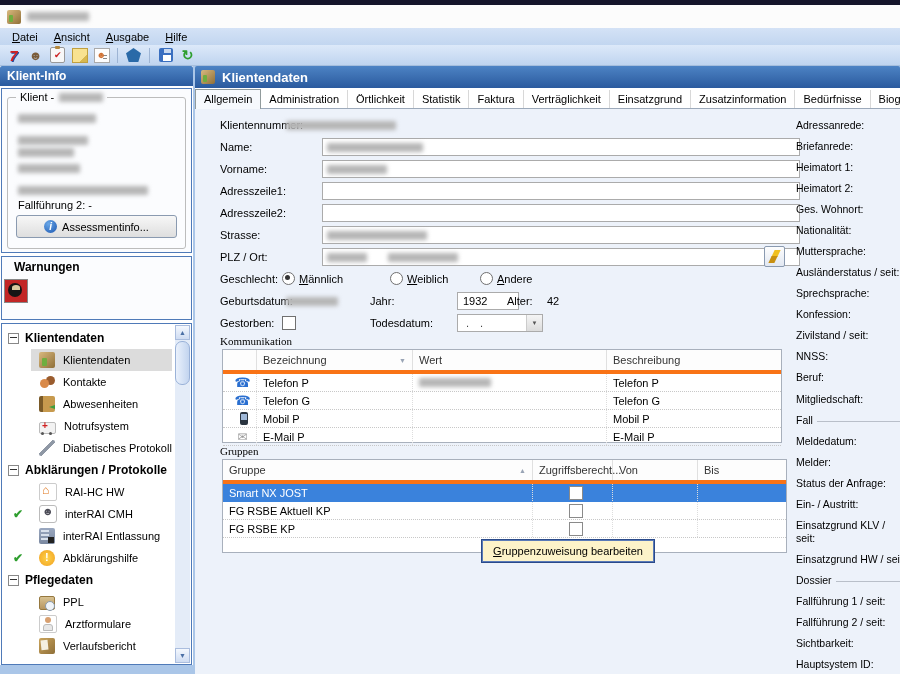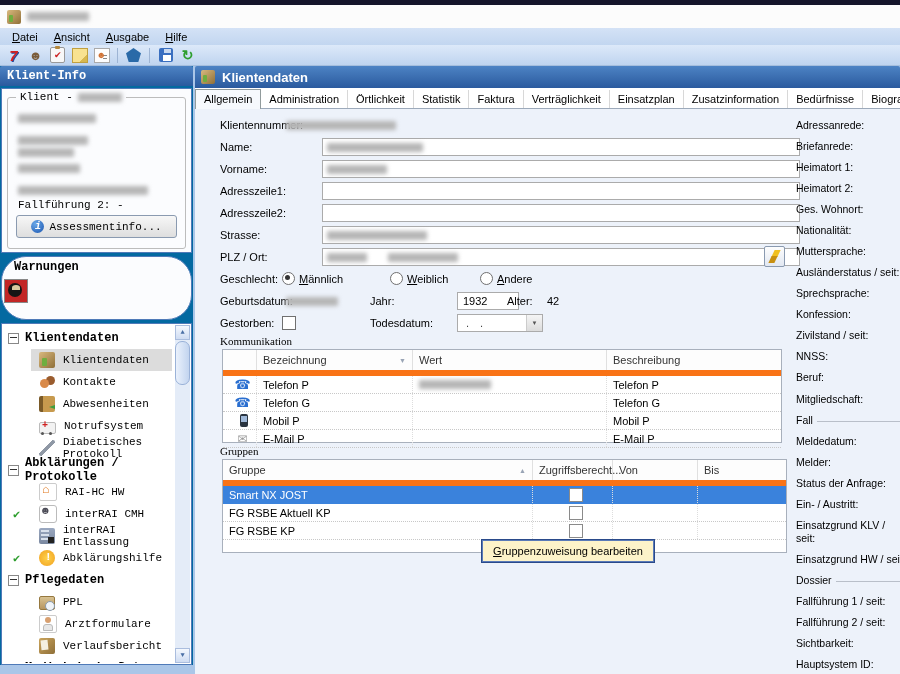--- a/index.html
+++ b/index.html
@@ -24,30 +24,30 @@
   .t-note{background:linear-gradient(135deg,#f8e290 72%,#d8b850 72%);width:14px;height:13px;border:1px solid #c0a040;}
   .t-card{background:#fdfdfd;border:1px solid #aaa;width:14px;height:13px;}
   .t-card::after{content:"☻";color:#d07030;font-size:9px;position:absolute;left:2px;top:1px;}
   .t-card::before{content:"";position:absolute;right:2px;top:4px;width:4px;height:6px;background:repeating-linear-gradient(0deg,#888 0 1px,transparent 1px 3px);}
   .t-pent{width:15px;height:14px;background:#2a6aa8;clip-path:polygon(50% 0,100% 38%,82% 100%,18% 100%,0 38%);}
   .t-save{background:#3a6fc0;border-radius:2px;width:14px;height:14px;}
   .t-save::before{content:"";position:absolute;left:5px;top:1px;width:7px;height:4px;background:#c8d8f0;}
   .t-save::after{content:"";position:absolute;left:4px;bottom:1px;width:8px;height:6px;background:#fff;}
   .t-refresh::after{content:"↻";color:#2e9e2e;font-weight:bold;font-size:14px;}
   
-  .lpanel{position:absolute;left:0;top:66px;width:193px;bottom:9px;background:#0369a1;font-family:Liberation Mono, monospace;}
+  .lpanel{position:absolute;left:0;top:66px;width:193px;bottom:9px;background:#ffffff;}
   .phead{height:20px;background:linear-gradient(180deg,#4d83c4,#2a5a9e);color:#fff;font-weight:bold;font-size:12px;display:flex;align-items:center;padding-left:7px;border-radius:2px 2px 0 0;gap:6px;}
   .lbox{position:absolute;left:1px;right:1px;background:#fbfcfe;border:1px solid #4f7ab8;box-sizing:border-box;}
   .clientbox{top:22px;height:165px;}
   .gbox{position:absolute;left:5px;right:5px;top:8px;height:150px;border:1px solid #bcbcbc;border-radius:3px;}
   .gleg{position:absolute;top:-7px;left:8px;background:#fbfcfe;padding:0 4px;display:flex;gap:5px;align-items:center;font-size:11px;}
   .btn3d{background:linear-gradient(180deg,#f7f7f7,#dedede);border:1px solid #8a9ab0;border-radius:3px;font-size:11px;display:flex;align-items:center;justify-content:center;gap:5px;cursor:default;}
   .i-info{width:13px;height:13px;border-radius:50%;background:radial-gradient(circle at 35% 30%,#6aa8e8,#1a55b0);color:#fff;font-style:italic;font-weight:bold;font-size:10px;text-align:center;line-height:13px;flex:none;}
   .i-info::after{content:"i";}
-  .warnbox{top:190px;height:64px;border-radius:25px;}
+  .warnbox{top:190px;height:64px;}
   .warn-title{font-weight:bold;font-size:12px;margin:3px 0 0 12px;}
   .warn-icon{position:absolute;left:2px;top:22px;width:22px;height:22px;background:#c22626;border:1px solid #888;}
   .warn-icon::after{content:"";position:absolute;left:3px;top:3px;width:14px;height:14px;background:#151515;border-radius:50%;}
   .warn-icon::before{content:"";position:absolute;left:7px;top:5px;width:8px;height:5px;border-radius:50% 50% 0 0;background:#d8c9a0;z-index:1;}
   .treebox{top:257px;bottom:0;background:#fff;}
   .treescroll{position:absolute;top:1px;bottom:1px;right:1px;width:15px;background:#e4ecf8;}
   .sb-btn{height:15px;background:linear-gradient(180deg,#f4f8fe,#cfdcf2);border:1px solid #aabdde;box-sizing:border-box;color:#4a6fa5;font-size:7px;text-align:center;line-height:13px;}
   .sb-btn.bottom{position:absolute;bottom:0;left:0;right:0;}
   .sb-thumb{position:absolute;top:16px;left:0;right:0;height:44px;background:linear-gradient(90deg,#eaf1fc,#c2d4ef);border:1px solid #9ab2d8;border-radius:7px;box-sizing:border-box;}
   .tree{position:absolute;left:1px;top:3px;right:17px;bottom:1px;overflow:hidden;}
@@ -101,21 +101,21 @@
   .rlbl::first-letter{text-decoration:underline;}
   .chk{position:absolute;top:2px;width:12px;height:12px;border:1px solid #707070;background:#fff;}
   .combo{position:absolute;top:0;width:86px;height:18px;background:#fff;border:1px solid #ababab;box-sizing:border-box;padding-left:8px;line-height:16px;color:#444;letter-spacing:4px;}
   .combo::after{content:"▼";position:absolute;right:0;top:0;width:15px;height:16px;background:linear-gradient(180deg,#f5f5f5,#dcdcdc);border-left:1px solid #ccc;font-size:6px;color:#555;text-align:center;line-height:16px;letter-spacing:0;}
   .vbtn{position:absolute;left:569px;top:-2px;width:21px;height:21px;background:linear-gradient(180deg,#fdfdfd,#e2e8f2);border:1px solid #8a9ab0;border-radius:2px;box-sizing:border-box;}
   .vbtn::before{content:"";position:absolute;left:8px;top:3px;width:6px;height:7px;background:#f0c020;transform:skewX(-25deg);}
   .vbtn::after{content:"";position:absolute;left:5px;top:9px;width:6px;height:7px;background:#c89010;transform:skewX(-25deg);}
   .seclabel{position:absolute;left:25px;font-family:Liberation Serif, serif;}
   .gridtable{position:absolute;left:27px;background:#fff;border:1px solid #a8b0bc;box-sizing:border-box;}
   .gr{display:flex;}
-  .ghead{height:20px;border-bottom:6px solid #f97316;background:#fdfdfd;text-align:center;}
+  .ghead{height:20px;border-bottom:4px solid #f97316;background:#fdfdfd;text-align:center;}
   .ghead .gc{display:flex;align-items:center;padding-left:6px;border-right:1px solid #e0e0e0;box-sizing:border-box;color:#333;}
   .gbody{height:17px;border-bottom:1px dotted #c8c8c8;}
   .gbody .gc{display:flex;align-items:center;padding-left:6px;border-right:1px dotted #ddd;box-sizing:border-box;}
   .gbody.sel{background:#3a82dc;color:#fff;border-bottom:1px solid #3a82dc;}
   .sort{margin-left:auto;margin-right:6px;font-size:7px;color:#99a4b5;}
   .i-phone{color:#2a6fd0;font-size:13px;line-height:13px;}
   .i-mobile{width:8px;height:13px;background:#2a3440;border-radius:2px;position:relative;margin-left:3px;}
   .i-mobile::after{content:"";position:absolute;left:1px;top:2px;right:1px;height:6px;background:#9fb8d8;}
   .i-mail{color:#999;font-size:12px;}
   .rowchk{width:12px;height:12px;border:1px solid #8a8a8a;background:#fff;margin:0 auto;}
@@ -281,21 +281,21 @@
       <div class="appicon"></div>
       <span>Klientendaten</span>
     </div>
     <div class="tabbar">
       <span class="tab active">Allgemein</span>
       <span class="tab">Administration</span>
       <span class="tab">Örtlichkeit</span>
       <span class="tab">Statistik</span>
       <span class="tab">Faktura</span>
       <span class="tab">Verträglichkeit</span>
-      <span class="tab">Einsatzplan</span>
+      <span class="tab">Einsatzgrund</span>
       <span class="tab">Zusatzinformation</span>
       <span class="tab">Bedürfnisse</span>
       <span class="tab">Biografie</span>
     </div>
 
     <div class="mbody">
 
       <div class="frow" style="top:7px;width:600px">
         <span class="flabel">Klientennummer:</span>
         <span class="redact" style="position:absolute;left:91px;top:5px;width:110px"></span>

